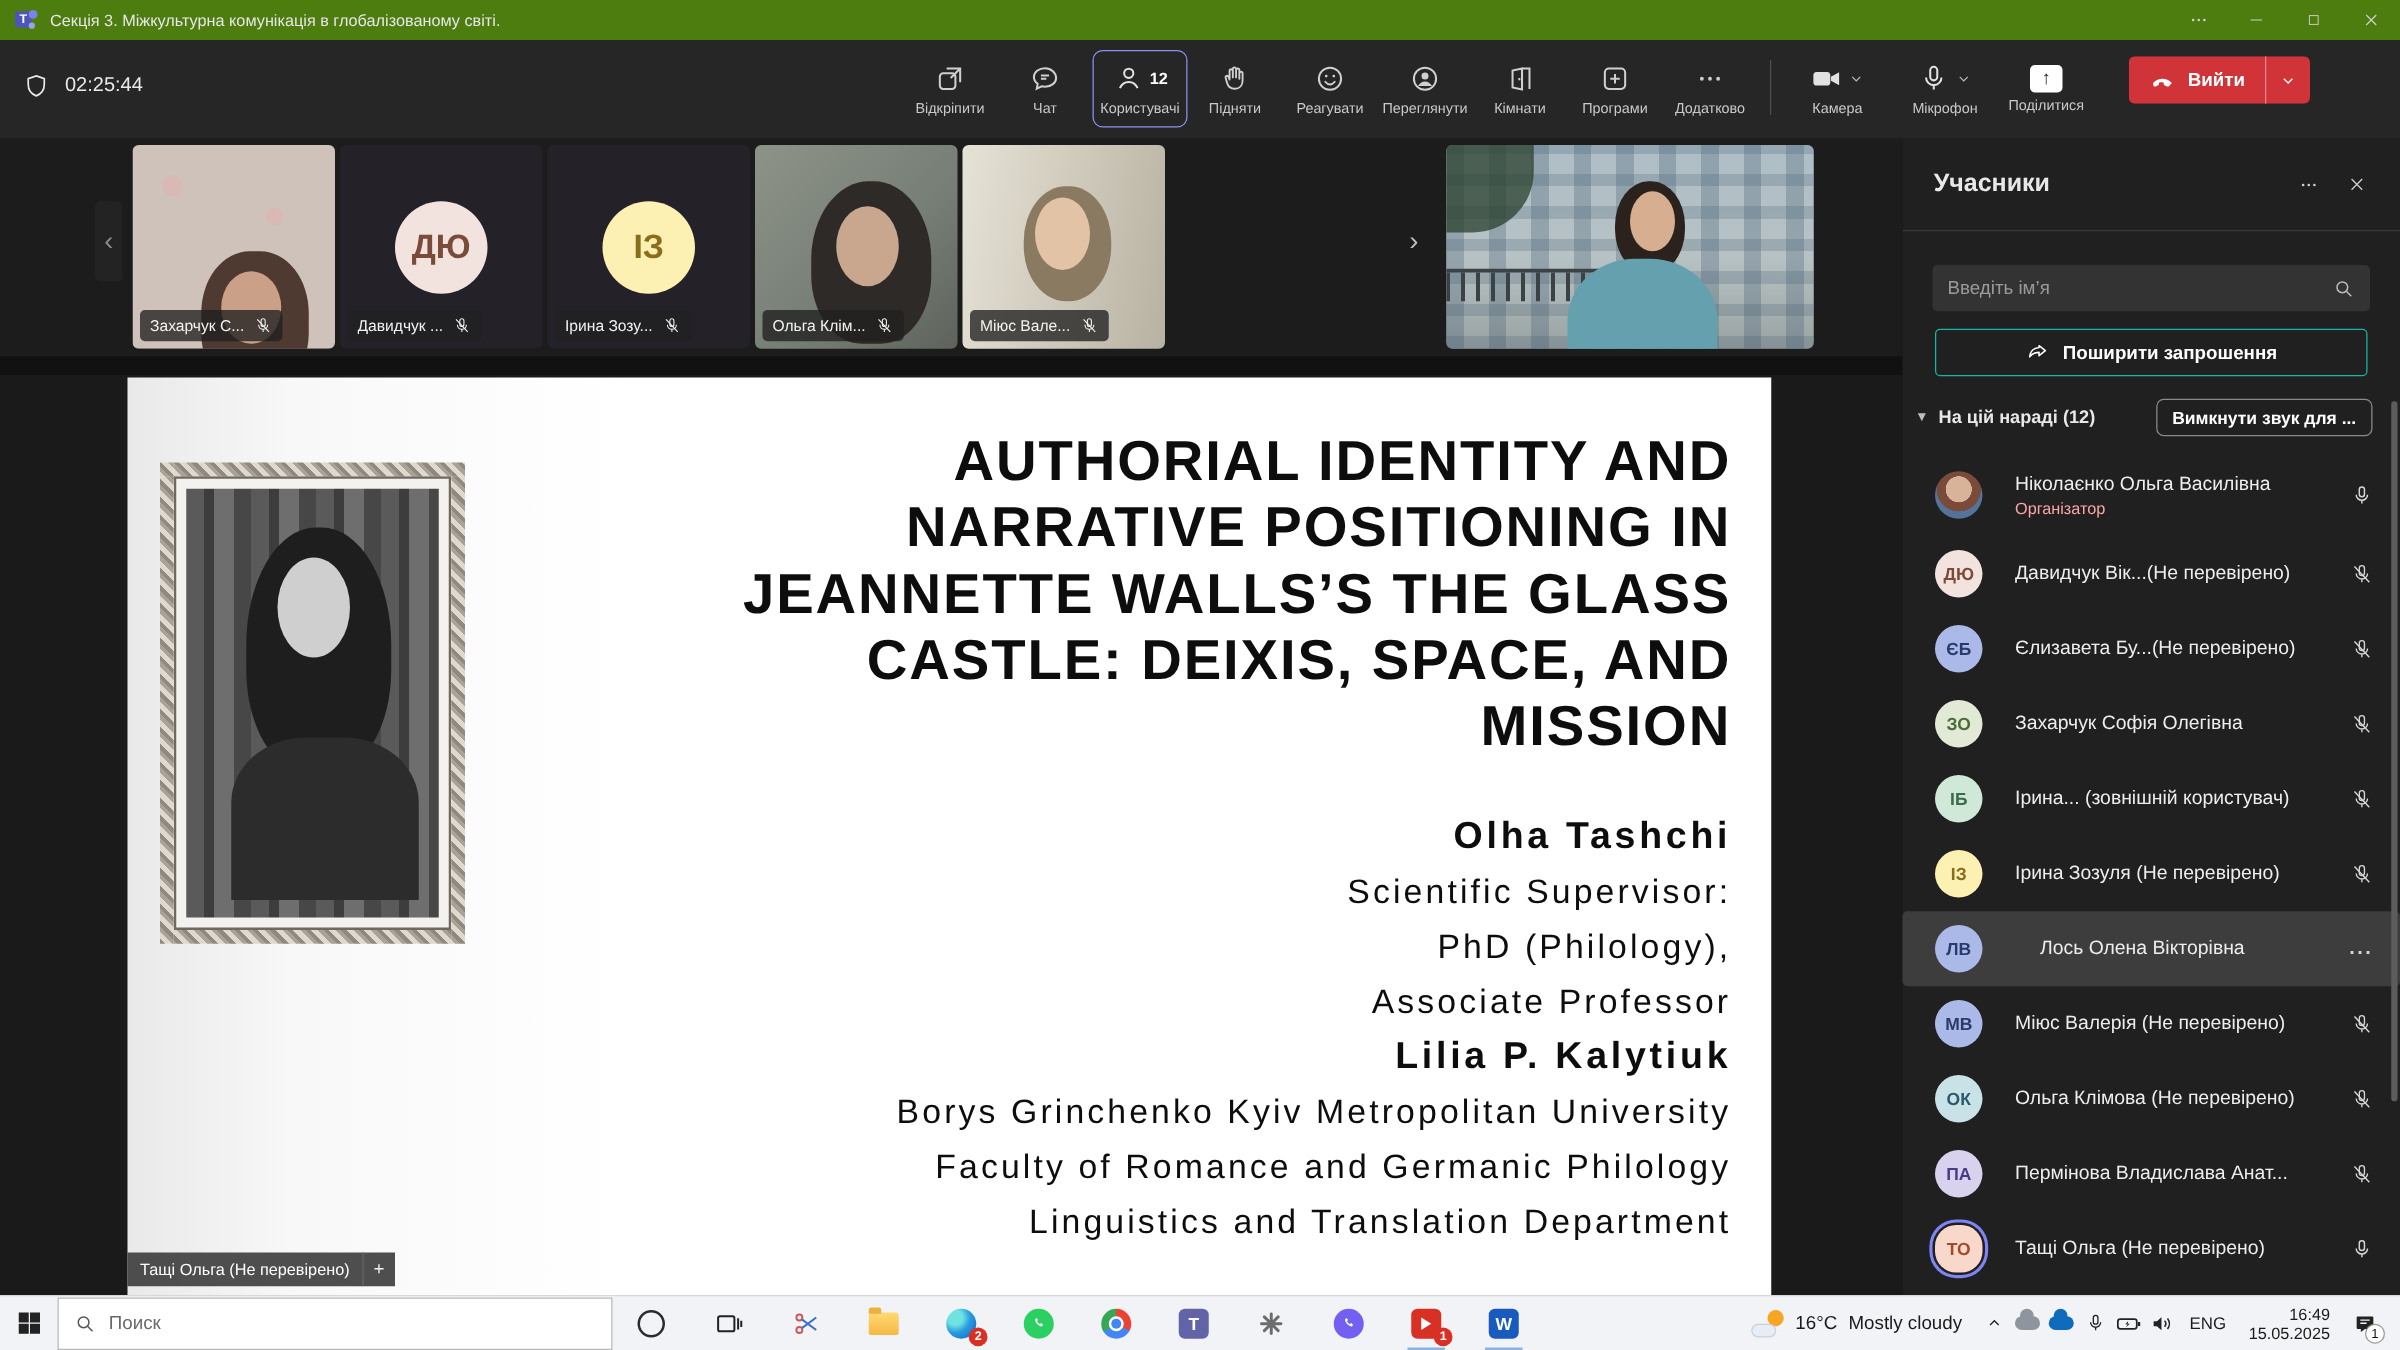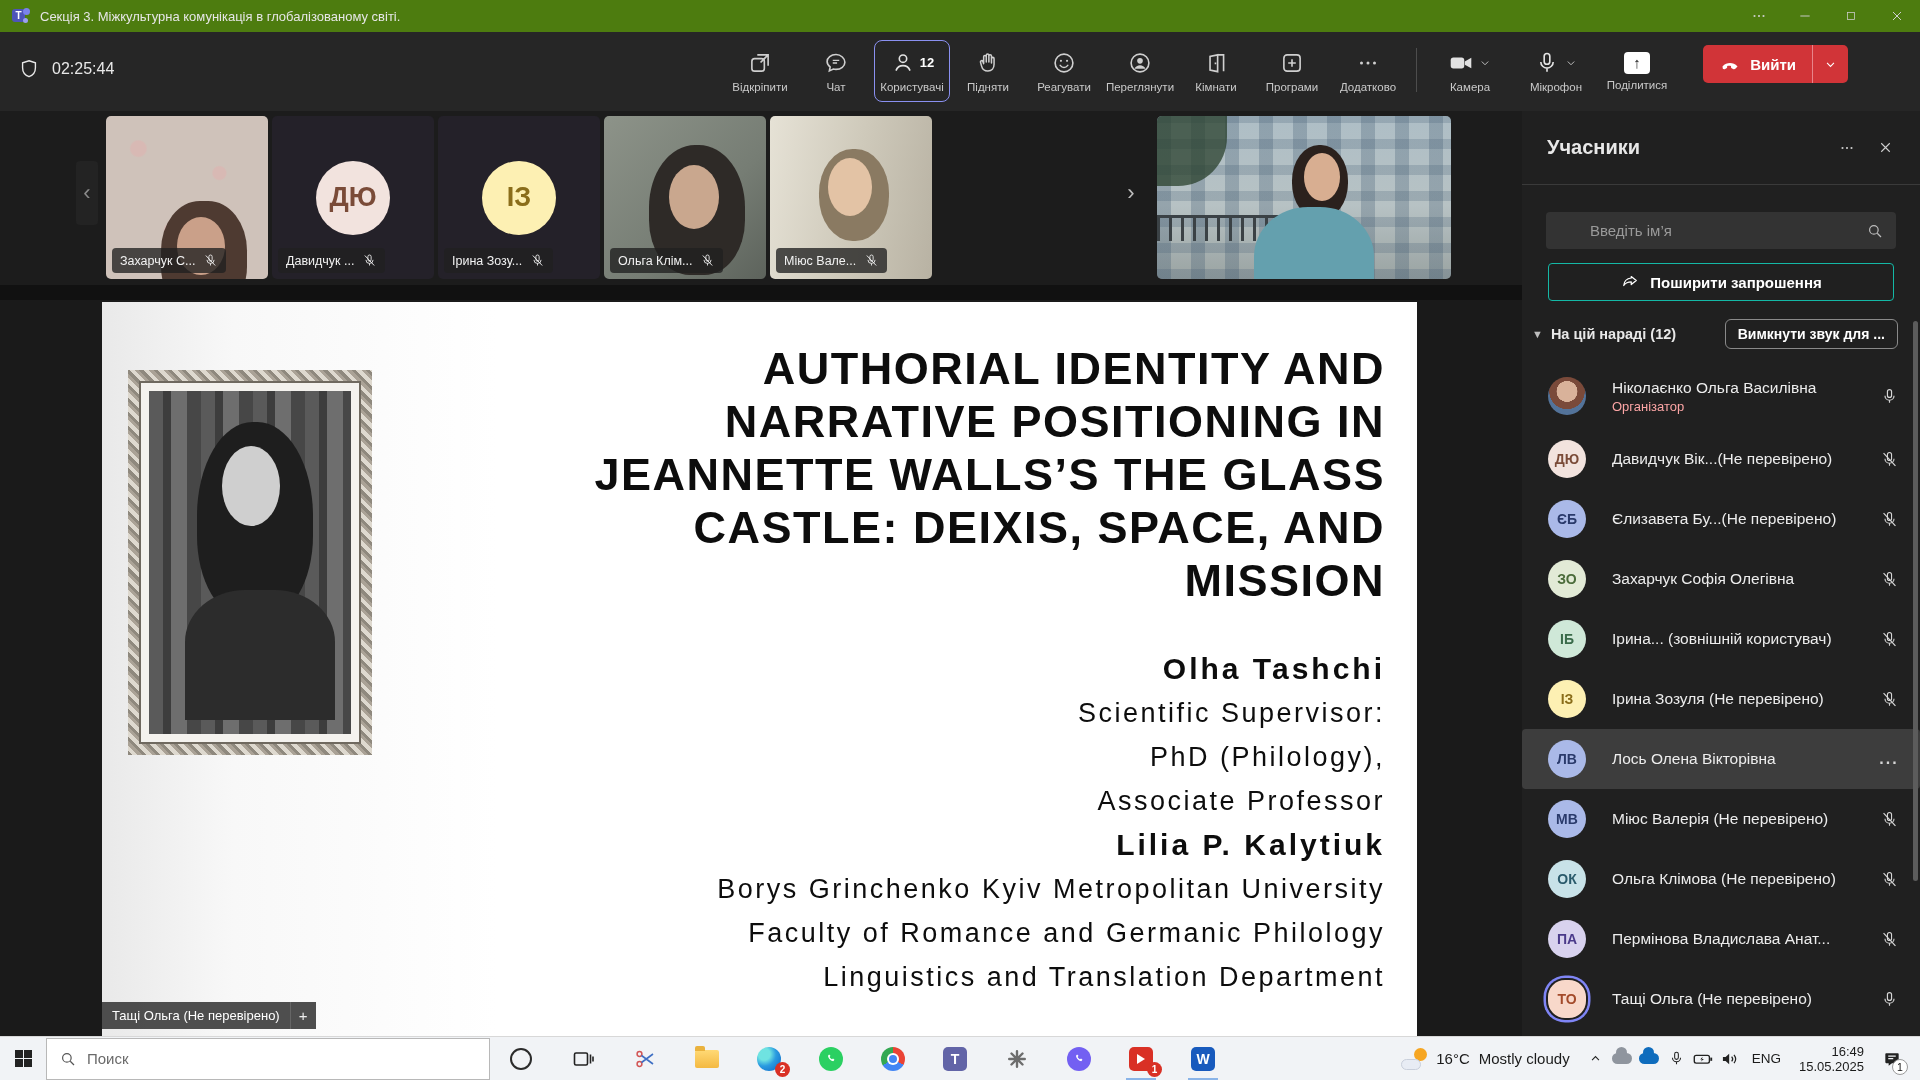--- a/index.html
+++ b/index.html
@@ -101,34 +101,34 @@
   .presenter-chip .plus { width:26px; height:27px; border-left:1px solid #666; display:flex; align-items:center; justify-content:center;
     font-size:15px; color:#eee; }
 
   
   .panel { position:absolute; top:111px; left:1522px; width:398px; height:925px; background:#202020; color:#e8e8e8; }
   .p-head { height:74px; display:flex; align-items:center; padding:0 16px 0 25px; border-bottom:1px solid #3a3a3a; }
   .p-title { font-size:20px; font-weight:bold; flex:1; }
   .p-hbtn { width:38px; height:34px; display:flex; align-items:center; justify-content:center; color:#cfcfcf; }
   .p-search { position:absolute; left:24px; top:101px; width:350px; height:37px; background:#333333; border-radius:4px;
     display:flex; align-items:center; padding:0 12px; }
-  .p-search input { flex:1; background:transparent; border:none; outline:none; color:#e8e8e8; font-size:15px; font-family:inherit;margin-left:32px; }
+  .p-search input { flex:1; background:transparent; border:none; outline:none; color:#e8e8e8; font-size:15px; font-family:inherit; }
   .p-search input::placeholder { color:#9a9a9a; }
   .p-invite { position:absolute; left:26px; top:152px; width:346px; height:38px; border:1px solid #14b8a6; border-radius:4px;
     background:transparent; color:#fff; font-size:15px; font-weight:bold; font-family:inherit;
     display:flex; align-items:center; justify-content:center; gap:10px; }
   .p-section { position:absolute; left:10px; top:207px; width:380px; height:32px; display:flex; align-items:center; }
   .p-caret { color:#bdbdbd; font-size:11px; margin-right:8px; }
   .p-sec-label { font-size:14.5px; font-weight:bold; flex:1; }
   .p-muteall { height:30px; border:1px solid #8a8a8a; border-radius:6px; background:transparent; color:#fff;
     font-size:14px; font-weight:bold; font-family:inherit; padding:0 12px; margin-right:14px; }
   .p-rows { position:absolute; left:0; top:252px; width:398px; }
   .prow { height:60px; display:flex; align-items:center; padding:0 14px 0 26px; border-radius:4px; position:relative; }
   .prow.tall { height:66px; }
-  .prow.hl { background:#3d3d3d; }
+  .prow.hl { background:#3d3d3d;gap:20px; }
   .avatar { width:38px; height:38px; border-radius:50%; display:flex; align-items:center; justify-content:center;
     font-size:14px; font-weight:bold; flex-shrink:0; }
   .avatar.photo { background:radial-gradient(circle at 50% 38%, #d9b29a 0 34%, #7a4a3a 35% 58%, #53739a 59%); color:transparent; }
   .avatar.ring { box-shadow:0 0 0 2px #202020, 0 0 0 4.5px #7f85f5; }
   .p-nm { margin-left:26px; flex:1; min-width:0; }
   .p-name { font-size:15.5px; color:#ededed; white-space:nowrap; overflow:hidden; text-overflow:ellipsis; }
   .p-subtitle { font-size:13px; color:#fca5a5; margin-top:2px; }
   .p-mic { width:34px; display:flex; justify-content:center; color:#d6d6d6; }
   .p-more { color:#d6d6d6; letter-spacing:2px; font-weight:bold; width:34px; text-align:center; }
   .p-scroll { position:absolute; right:2px; top:210px; width:5px; height:560px; background:#5c5c5c; border-radius:3px; }

